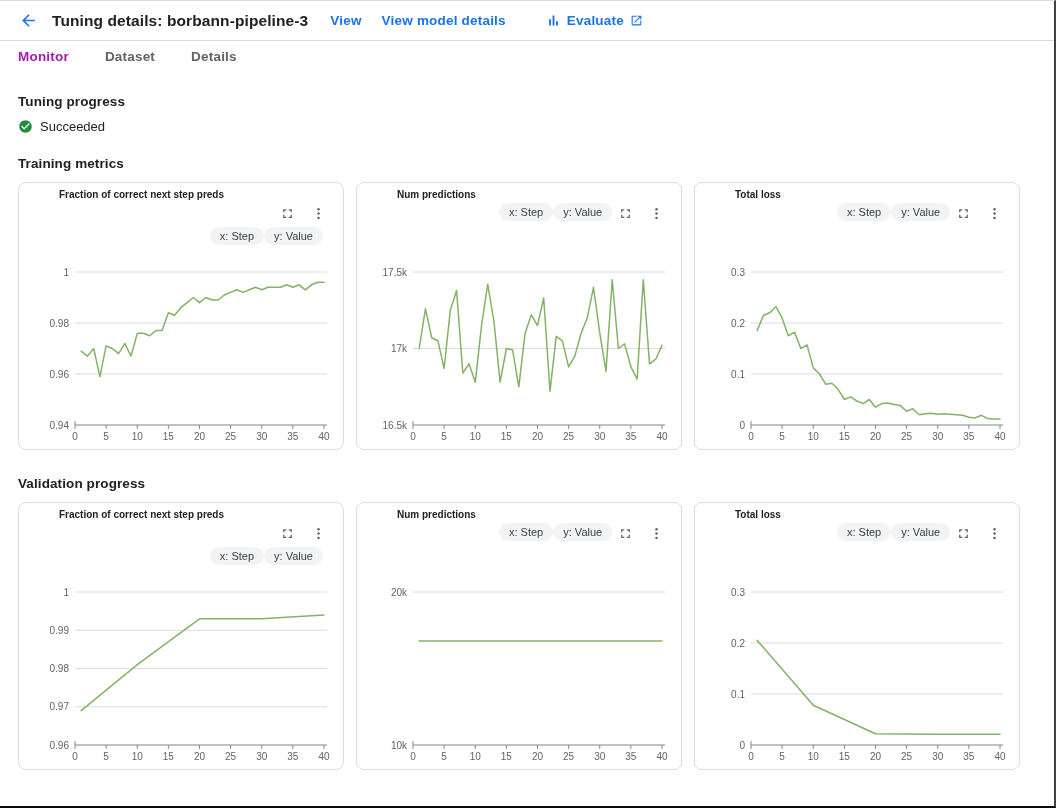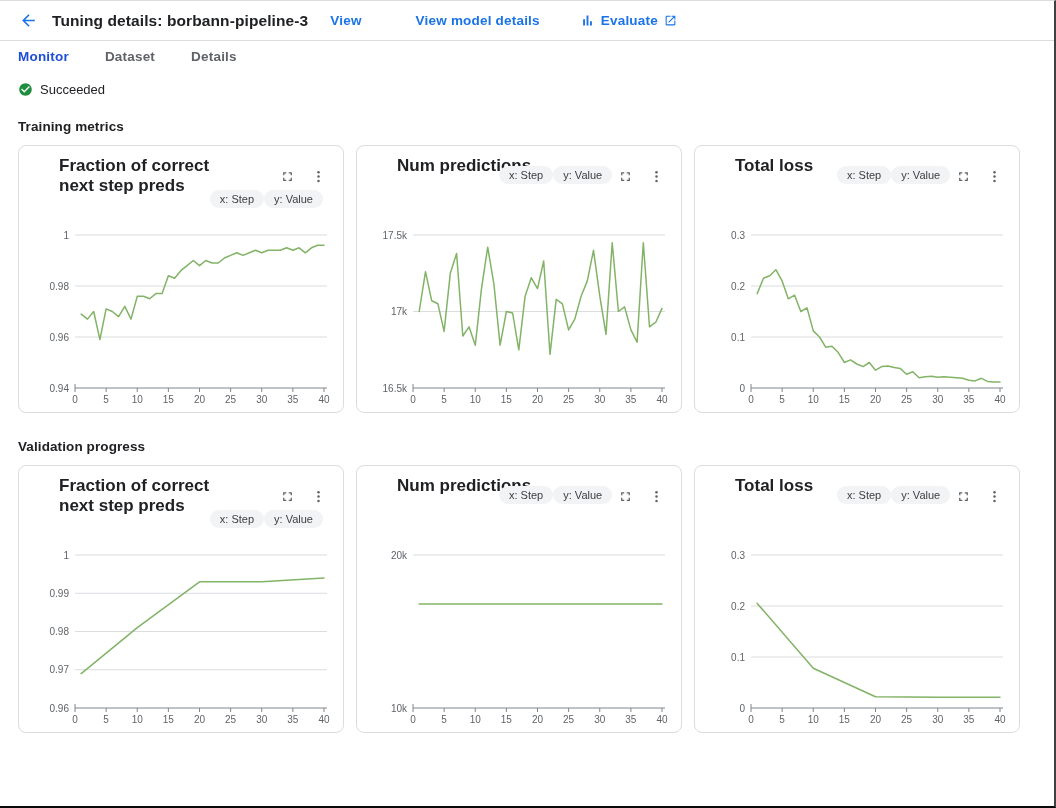--- a/index.html
+++ b/index.html
@@ -8,38 +8,38 @@
   .page {
     width:1056px; min-height:808px; background:#fff; position:relative;
     border-top:1px solid #dadce0; border-right:2px solid #404040; border-bottom:2px solid #0a0a0a;
   }
   
   .topbar { height:40px; display:flex; align-items:center; padding-left:17px; border-bottom:1px solid #dadce0; background:#fff; }
   .back-btn { width:22px; height:22px; display:flex; align-items:center; justify-content:center; cursor:pointer; background:none; border:none; }
   .page-title { font-size:15.5px; color:#202124; margin-left:13px; letter-spacing:.1px; }
   .action-link { font-size:13.5px; font-weight:bold; color:#1a73e8; background:none; border:none; cursor:pointer; display:flex; align-items:center; gap:6px; letter-spacing:.2px; }
   .action-test { margin-left:22px; }
-  .action-vmd { margin-left:54px; }
+  .action-vmd { margin-left:20px; }
   .action-eval { margin-left:40px; }
   
   .tabs { display:flex; align-items:center; height:31px; padding-left:18px; }
   .tab { font-size:13.5px; font-weight:bold; color:#5f6368; background:none; border:none; cursor:pointer; margin-right:36px; letter-spacing:.2px; }
-  .tab.active { color:#1d4ed8; }
+  .tab.active { color:#a21caf; }
   
   .content { padding:0 18px; }
   .section-heading { font-size:13.5px; font-weight:bold; color:#202124; letter-spacing:.1px; }
   .h-progress { margin-top:22px; }
   .h-training { margin-top:22px; }
   .h-validation { margin-top:26px; }
   .status-row { display:flex; align-items:flex-end; gap:7px; margin-top:10px; }
   .status-text { font-size:13px; color:#202124; }
   .chart-row { display:flex; gap:12px; margin-top:11px; width:1002px; }
   
   .card { position:relative; width:326px; height:268px; border:1px solid #dadce0; border-radius:8px; background:#fff; flex:0 0 326px; overflow:hidden; }
-  .card .title { position:absolute; left:40px; top:10px; font-size:17px; line-height:20px; color:#202124; max-width:175px; }
+  .card .title { position:absolute; left:40px; top:2px; font-size:10px; line-height:20px; color:#202124; max-width:175px; }
   .card .chips { position:absolute; display:flex; }
   .card:not(.wrap) .chips { left:142px; top:20px; }
   .card.wrap .chips { right:20px; top:44px; }
   .chip { background:#f1f3f4; color:#3c4043; border-radius:10px; font-size:11px; line-height:18px; padding:0 10px; white-space:nowrap; border:none; }
   .icon-btns { position:absolute; right:16px; top:21px; display:flex; gap:13px; align-items:center; }
   .icon-btn { background:none; border:none; cursor:pointer; width:18px; height:18px; display:flex; align-items:center; justify-content:center; padding:0; }
   svg.plot { position:absolute; left:0; top:0; pointer-events:none; }
   svg text { font-family:"Liberation Sans", sans-serif; }
 </style>
 </head>
@@ -73,20 +73,21 @@
     </button>
   </header>
 
   <nav class="tabs">
     <button class="tab active">Monitor</button>
     <button class="tab">Dataset</button>
     <button class="tab">Details</button>
   </nav>
 
   <main class="content">
+    <h2 class="section-heading h-progress">Tuning progress</h2>
     <div class="status-row">
       <span style="display:flex">
         <svg width="15" height="15" viewBox="0 0 24 24">
             <path fill="#1e8e3e" d="M12 2C6.48 2 2 6.48 2 12s4.48 10 10 10 10-4.48 10-10S17.52 2 12 2zm-2 15l-5-5 1.41-1.41L10 14.17l7.59-7.59L19 8l-9 9z"></path>
           </svg>
       </span>
       <span class="status-text">Succeeded</span>
     </div>
 
     <h2 class="section-heading h-training">Training metrics</h2>

